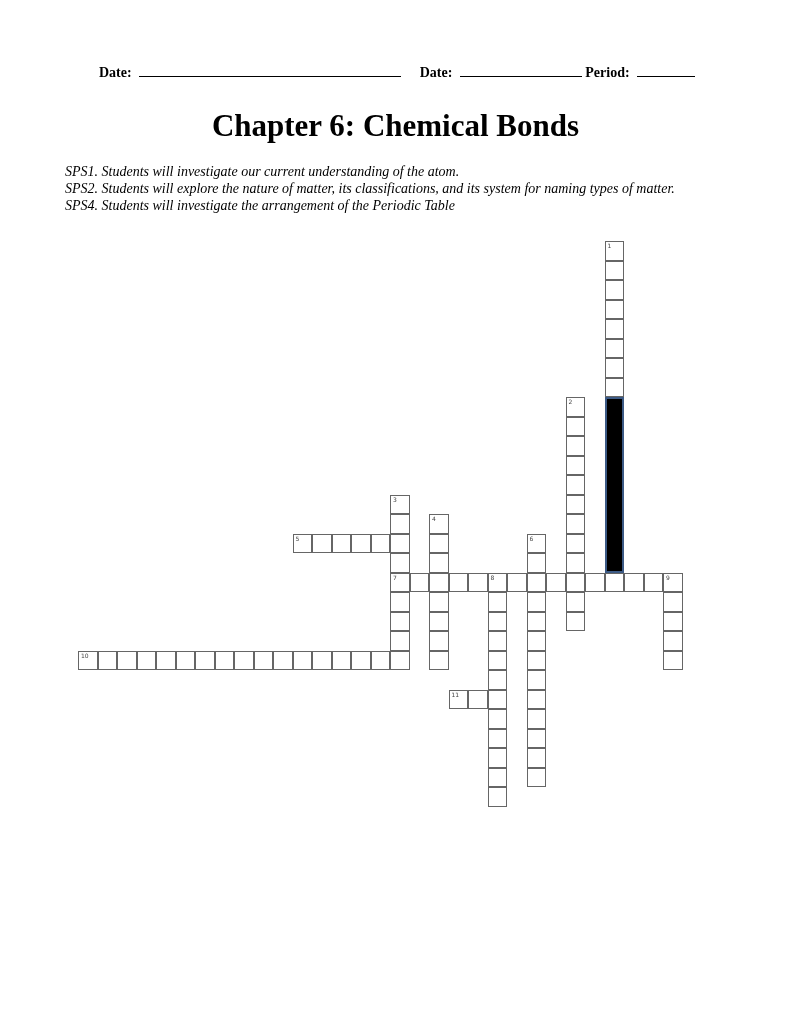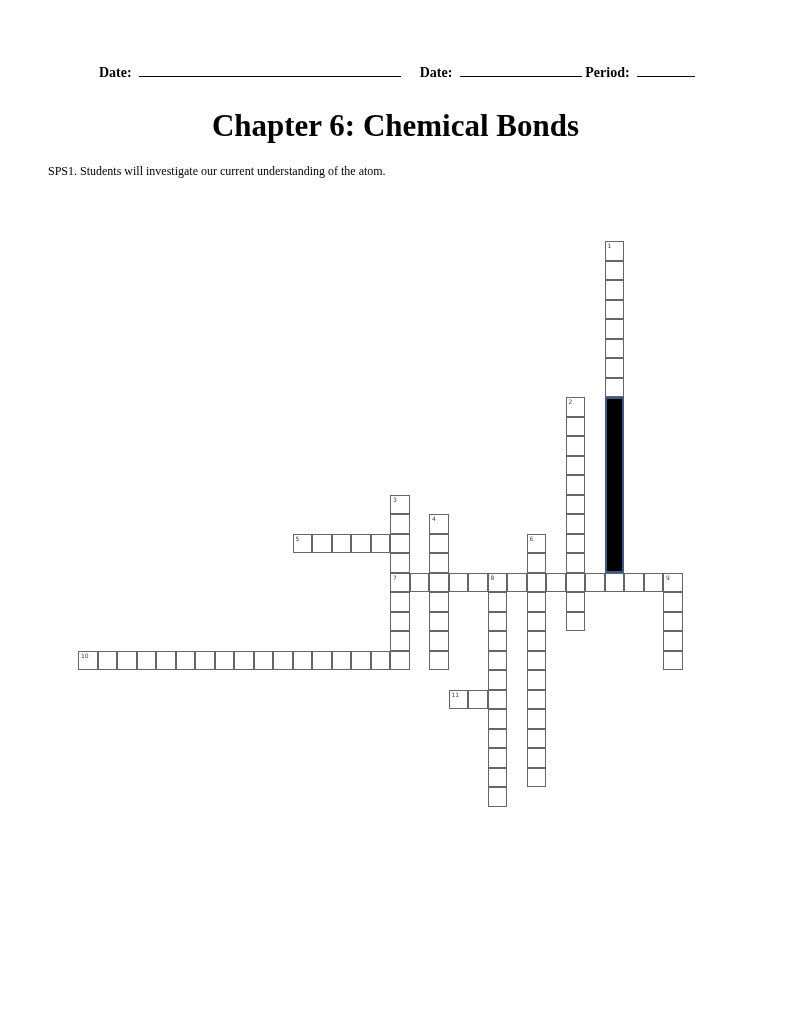--- a/index.html
+++ b/index.html
@@ -1,21 +1,21 @@
 <!DOCTYPE html>
 <html><head>
   <meta charset="utf-8">
   <style>
     html, body { margin: 0; padding: 0; background: #ffffff; }
     body { width: 791px; height: 1024px; position: relative; overflow: hidden; font-family: "Liberation Serif", serif; color: #000; }
     .header-line { position: absolute; top: 64px; left: 99px; font-size: 14px; font-weight: bold; white-space: nowrap; }
     .header-line span { display: inline-block; }
     .blank { border-bottom: 1px solid #000; display: inline-block; height: 12px; vertical-align: baseline; }
     .title { position: absolute; top: 108px; left: 0; width: 791px; text-align: center; font-size: 31px; font-weight: bold; }
-    .standards { position: absolute; top: 163px; left: 48px; font-size: 12px; line-height: 17px; }
+    .standards { position: absolute; top: 163px; left: 65px; font-size: 14px; font-style: italic; line-height: 17px; }
     .grid { position: absolute; left: 0; top: 0; width: 791px; height: 1024px; }
     .cell { position: absolute; width: 19.5px; height: 19.5px; box-sizing: border-box; border: 1px solid #666; background: #fff; }
     .cell .num { position: absolute; top: 1px; left: 2px; font-family: "DejaVu Sans", sans-serif; font-size: 6px; color: #444; line-height: 6px; }
     .black-bar { position: absolute; box-sizing: border-box; background: #000; border: 2px solid #3c5a85; }
   </style>
 </head>
 <body>
 
 <div class="header-line">
   <span>Date:</span>
@@ -23,20 +23,22 @@
   <span style="margin-left:15px;">Date:</span>
   <span class="blank" style="width:122px;margin-left:4px;"></span>
   <span style="margin-left:0;">Period:</span>
   <span class="blank" style="width:58px;margin-left:4px;"></span>
 </div>
 
 <div class="title">Chapter 6: Chemical Bonds</div>
 
 <div class="standards">
   <div>SPS1. Students will investigate our current understanding of the atom.</div>
+  <div>SPS2. Students will explore the nature of matter, its classifications, and its system for naming types of matter.</div>
+  <div>SPS4. Students will investigate the arrangement of the Periodic Table</div>
 </div>
 
 <div class="grid" id="crossword-grid">
     <div class="cell" style="left: 604.5px; top: 241px;">
       <span class="num">1</span>
     </div>
     <div class="cell" style="left: 604.5px; top: 260.5px;"></div>
     <div class="cell" style="left: 604.5px; top: 280px;"></div>
     <div class="cell" style="left: 604.5px; top: 299.5px;"></div>
     <div class="cell" style="left: 604.5px; top: 319px;"></div>

